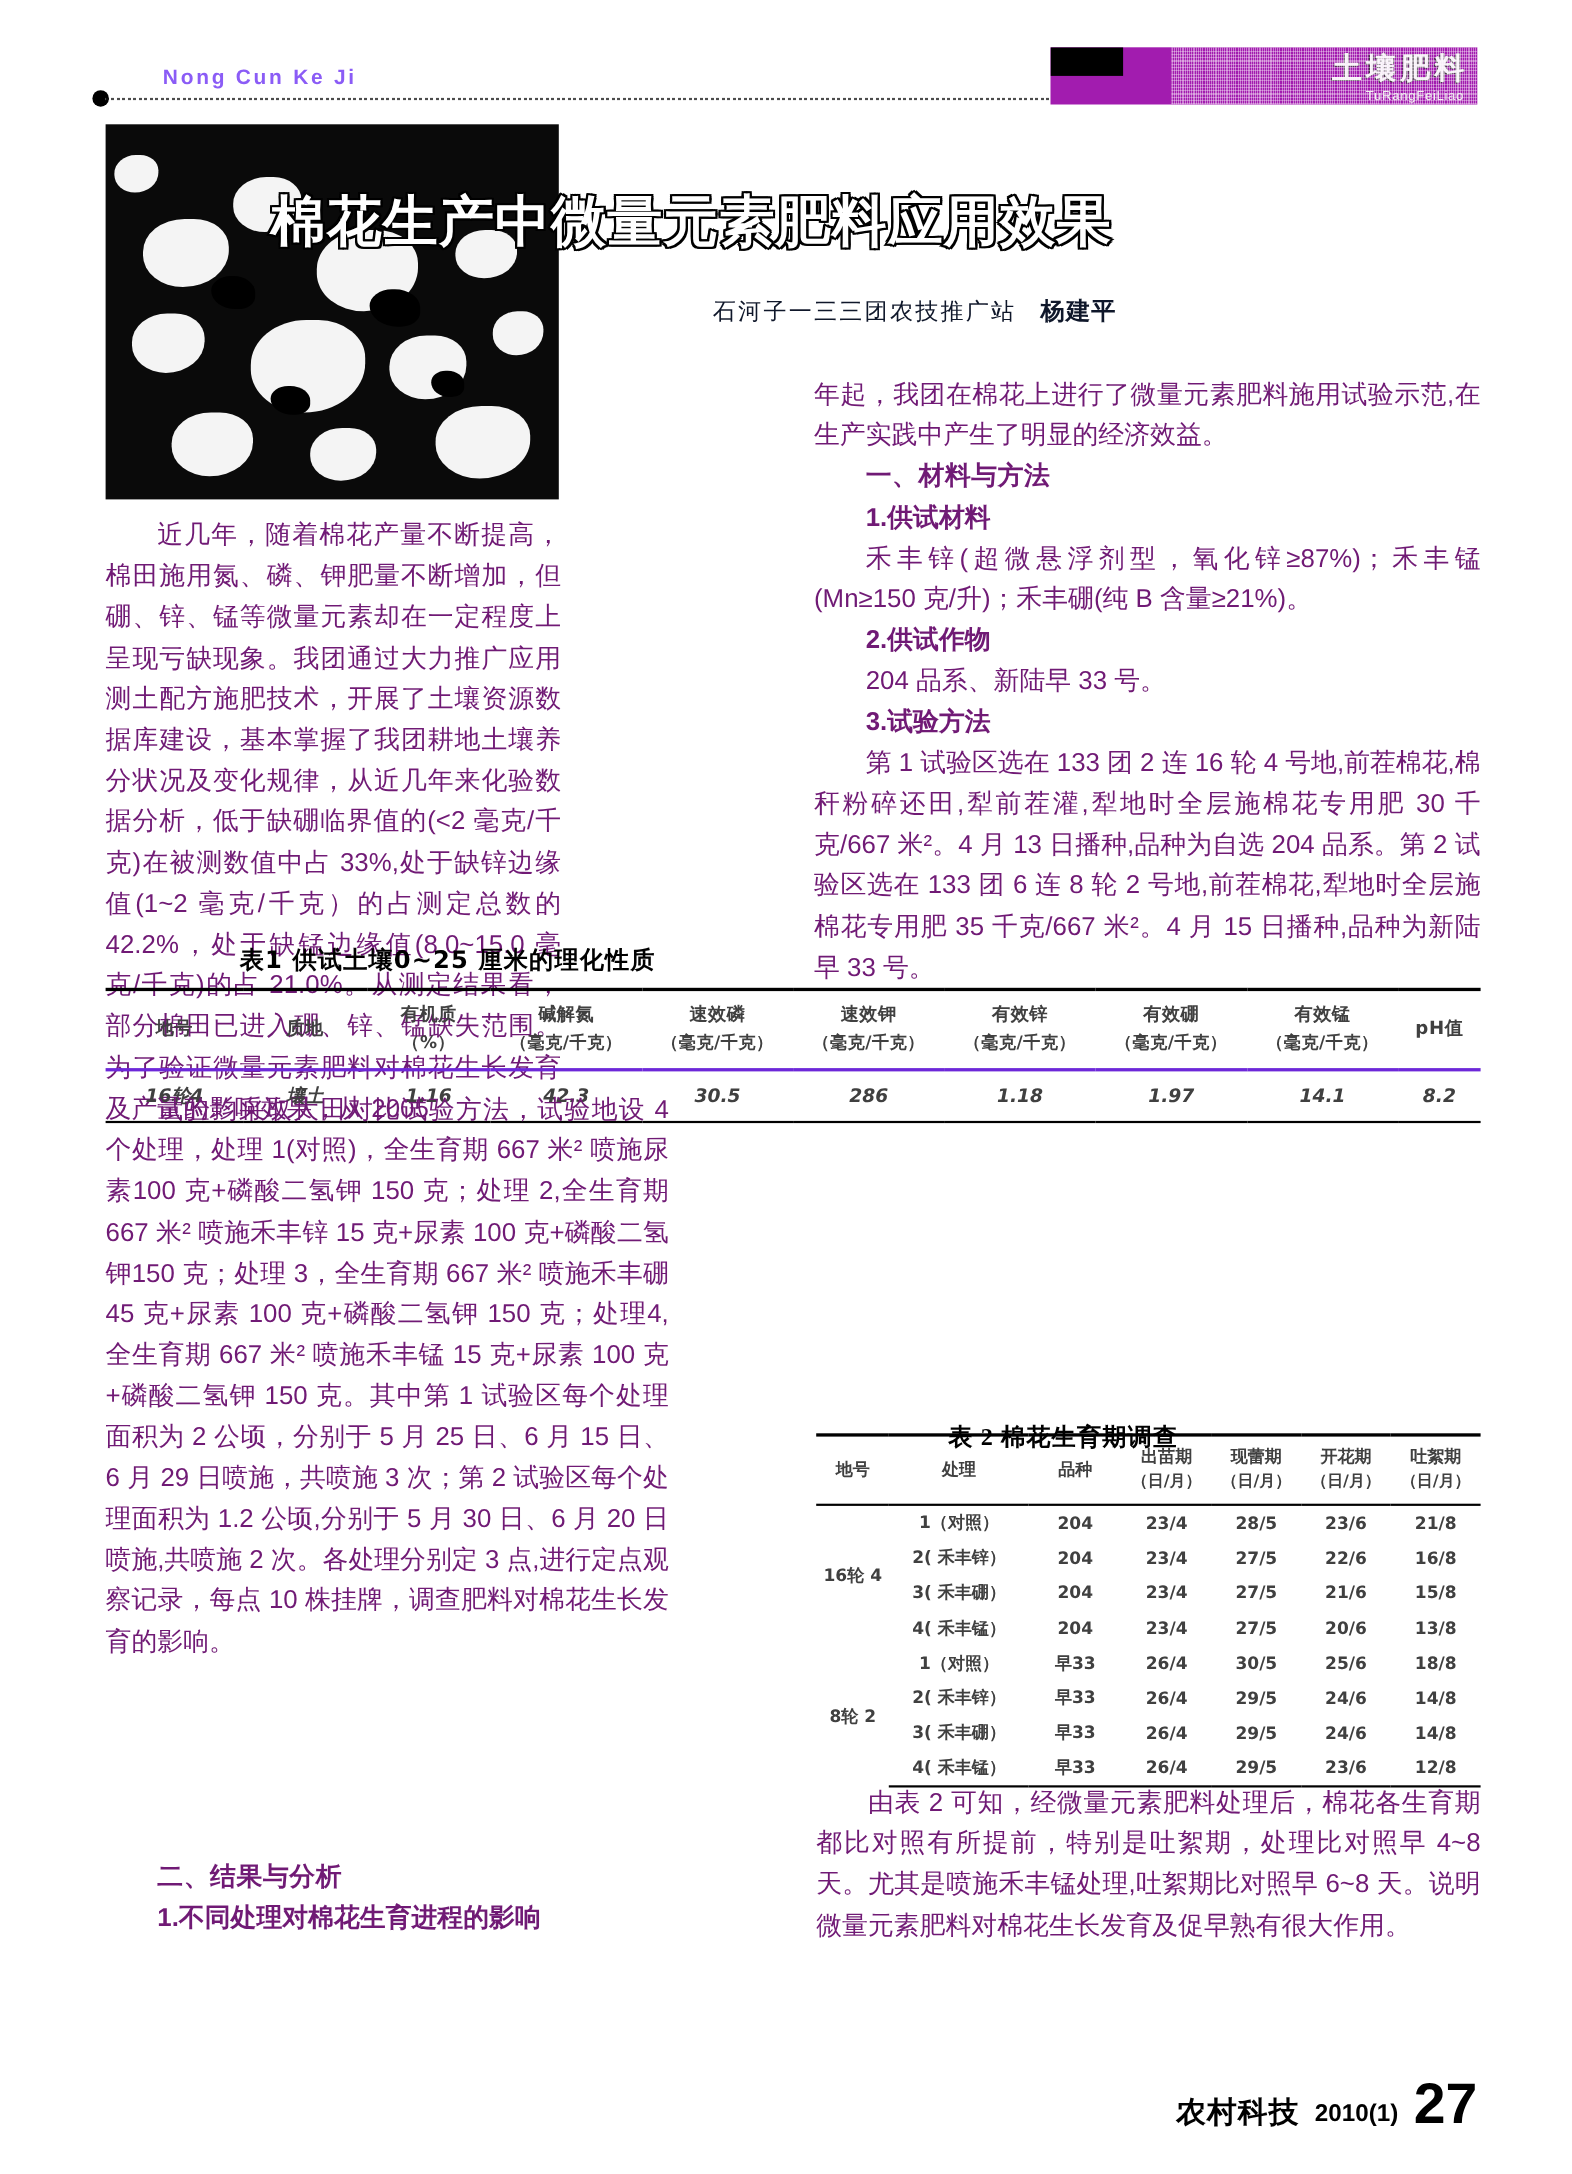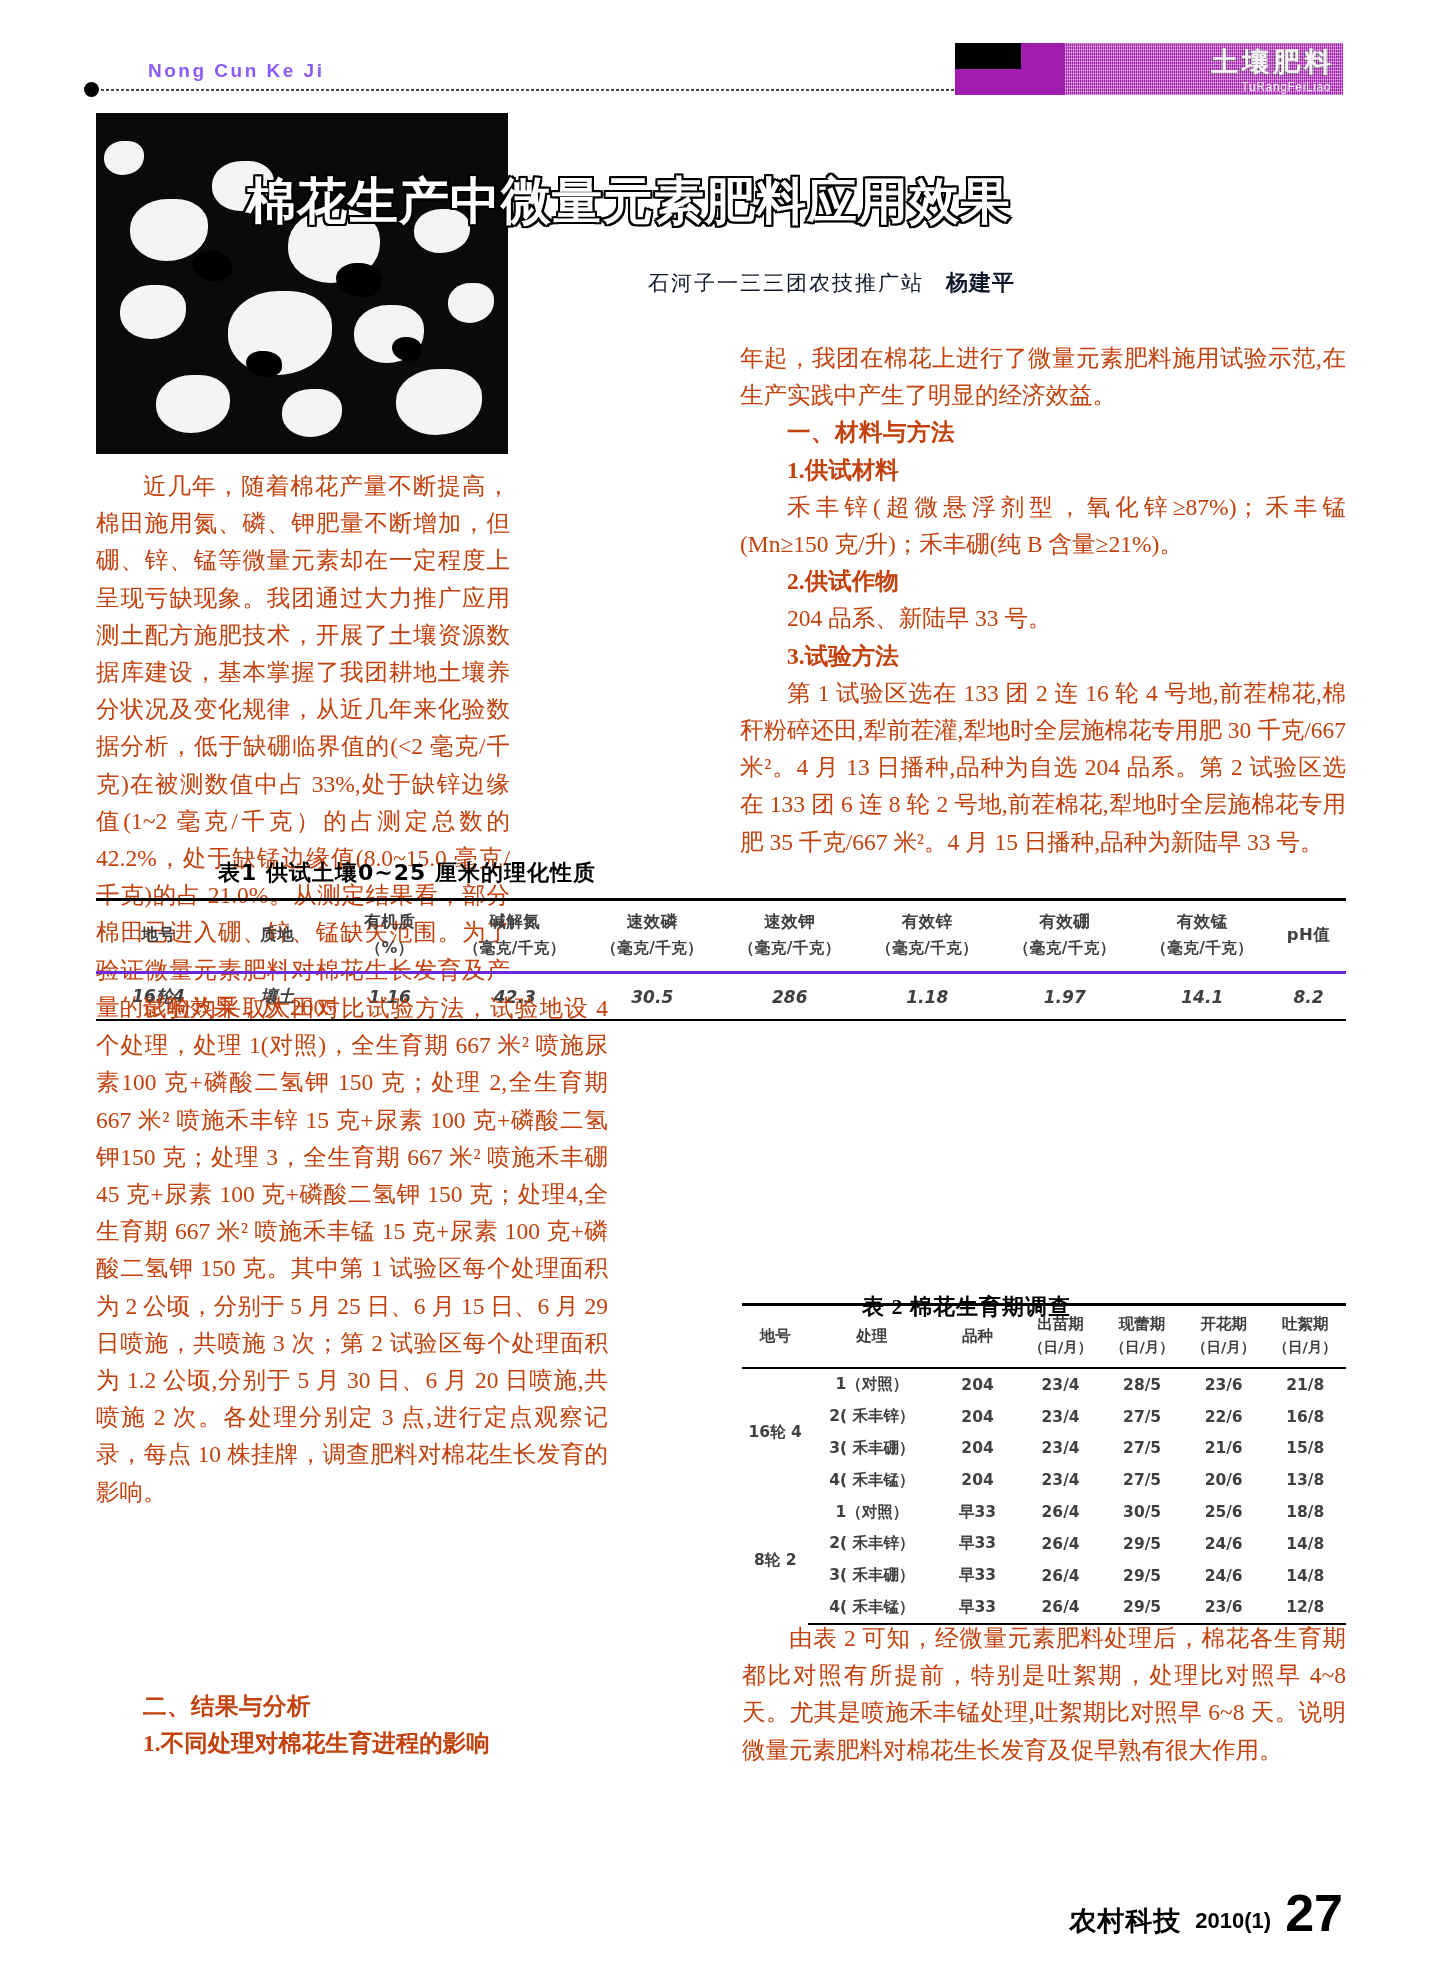--- a/index.html
+++ b/index.html
@@ -142,24 +142,24 @@
   .byline .author {
     font-weight: bold;
     font-size: 22px;
     margin-left: 22px;
     letter-spacing: 1px;
   }
 
   
   .col {
     position: absolute;
-    font-family: Liberation Serif, serif;
+    font-family: Liberation Sans, sans-serif;
     font-size: 23.5px;
     line-height: 37.2px;
-    color: #c2410c;
+    color: #701a75;
     text-align: justify;
     text-justify: inter-ideograph;
   }
   .col p { margin: 0; }
   .col p.ind { text-indent: 2em; }
   .col p.sec { font-weight: bold; text-indent: 2em; letter-spacing: .5px; }
   .col p.sub { text-indent: 2em; font-weight: bold; }
 
   #col-left-top  { left: 96px;  top: 468px; width: 414px; }
   #col-right-top { left: 740px; top: 340px; width: 606px; }

